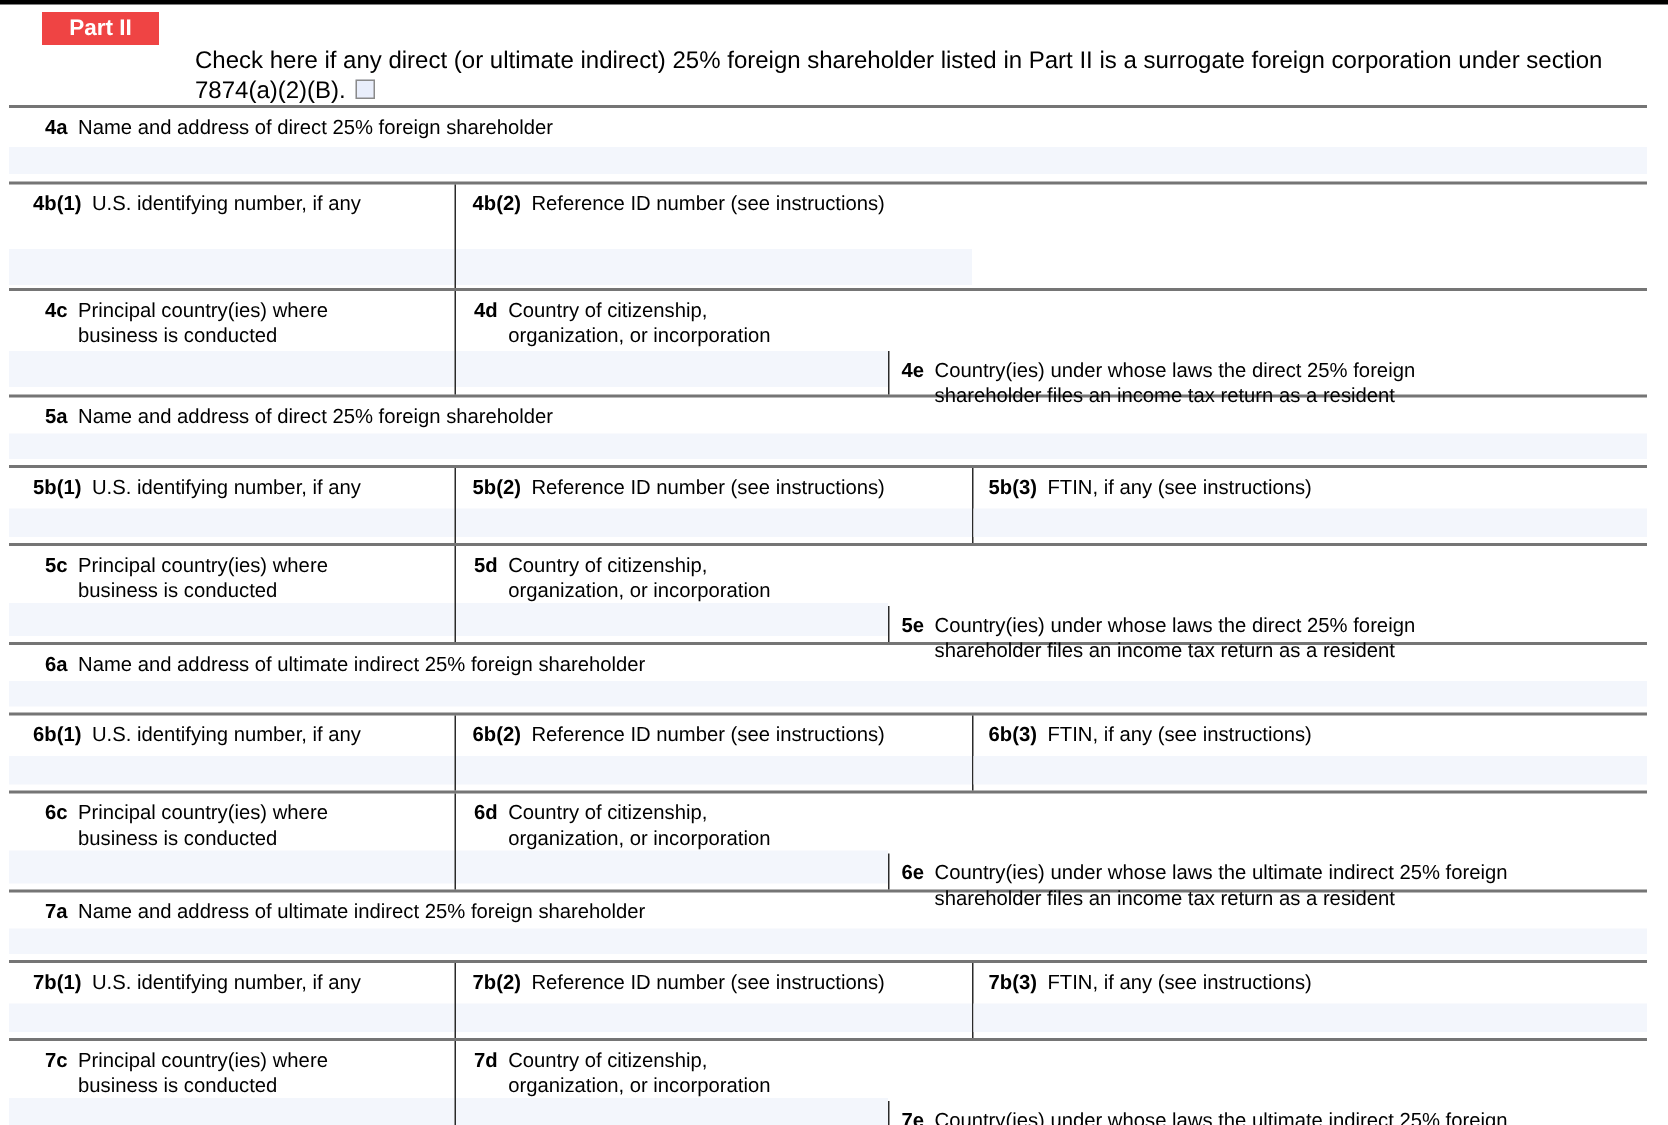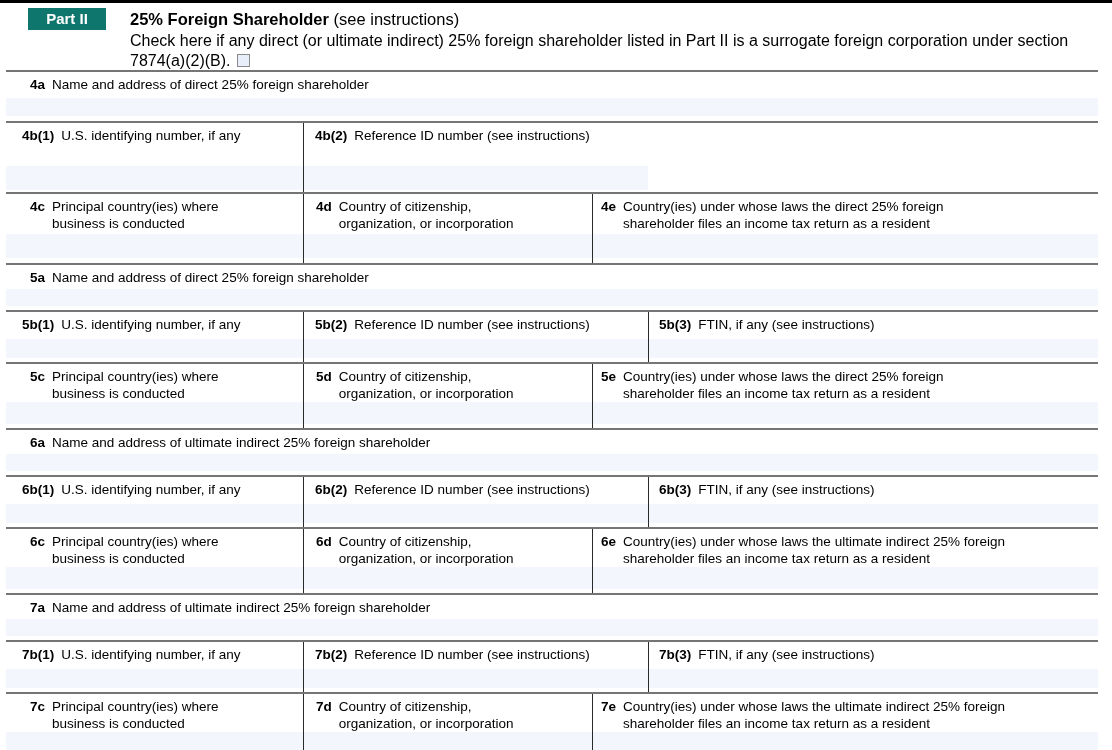--- a/index.html
+++ b/index.html
@@ -5,21 +5,21 @@
   * { box-sizing: border-box; margin: 0; padding: 0; }
   html, body { width: 1112px; height: 750px; overflow: hidden; background: #fff; }
   body { font-family: "Liberation Sans", sans-serif; color: #000; }
 
   .topline { height: 3px; background: #000; }
 
   
   .hdr { padding-top: 5px; }
   .hdr-row1 { display: flex; align-items: flex-start; }
   .part-badge {
-    margin-left: 28px; width: 78px; height: 22px; background: #0f766e; color: #fff;
+    margin-left: 28px; width: 78px; height: 22px; background: #ef4444; color: #fff;
     font-weight: 700; font-size: 15px; line-height: 22px; text-align: center;
   }
   .title { margin-left: 24px; font-size: 16.5px; line-height: 22px; }
   .title .t-bold { font-weight: 700; }
   .check-text {
     margin-left: 130px; margin-top: 1px; font-size: 16px; line-height: 19.5px;
     max-width: 948px;
   }
   .cb {
     display: inline-block; width: 13px; height: 13px; background: #e9eefb;
@@ -35,21 +35,21 @@
   .label-line { display: flex; gap: 7px; font-size: 13.5px; line-height: 17px; padding-top: 4px; }
   .num { font-weight: 700; white-space: nowrap; }
   .band { background: #f3f6fc; margin-top: auto; }
 
   .cell + .cell { border-left: 1px solid #2a2a2a; }
   .brow .cell:nth-child(1) { width: 297px; }
   .brow .cell:nth-child(2) { width: 345px; }
   .brow .cell:nth-child(3) { flex: 1; }
   .crow .cell:nth-child(1) { width: 297px; }
   .crow .cell:nth-child(2) { width: 289px; }
-  .crow .cell:nth-child(3) { flex: 1; }
+  .crow .cell:nth-child(3) { flex: 1; margin-top: 40px; }
 
   .arow .label-line { padding-left: 24px; align-items: flex-end; }
   .brow .cell:nth-child(1) .label-line { padding-left: 16px; }
   .brow .cell:nth-child(2) .label-line { padding-left: 11px; }
   .brow .cell:nth-child(3) .label-line { padding-left: 10px; }
   .crow .cell:nth-child(1) .label-line { padding-left: 24px; }
   .crow .cell:nth-child(2) .label-line { padding-left: 12px; }
   .crow .cell:nth-child(3) .label-line { padding-left: 8px; }
 
   
@@ -80,21 +80,20 @@
   .wrap430 { max-width: 430px; }
 </style>
 </head>
 <body>
 
 <div class="topline"></div>
 
 <header class="hdr">
   <div class="hdr-row1">
     <div class="part-badge">Part II</div>
-    <div class="title"><span class="t-bold">25% Foreign Shareholder</span><span> (see instructions)</span></div>
   </div>
   <p class="check-text"><span>Check here if any direct (or ultimate indirect) 25% foreign shareholder listed in Part II is a surrogate foreign corporation under section 7874(a)(2)(B).</span><span class="cb"></span></p>
 </header>
 
 <div class="content">
 
   <section class="block tall">
     <div class="rule"></div>
     <div class="arow">
       <div class="label-line">

